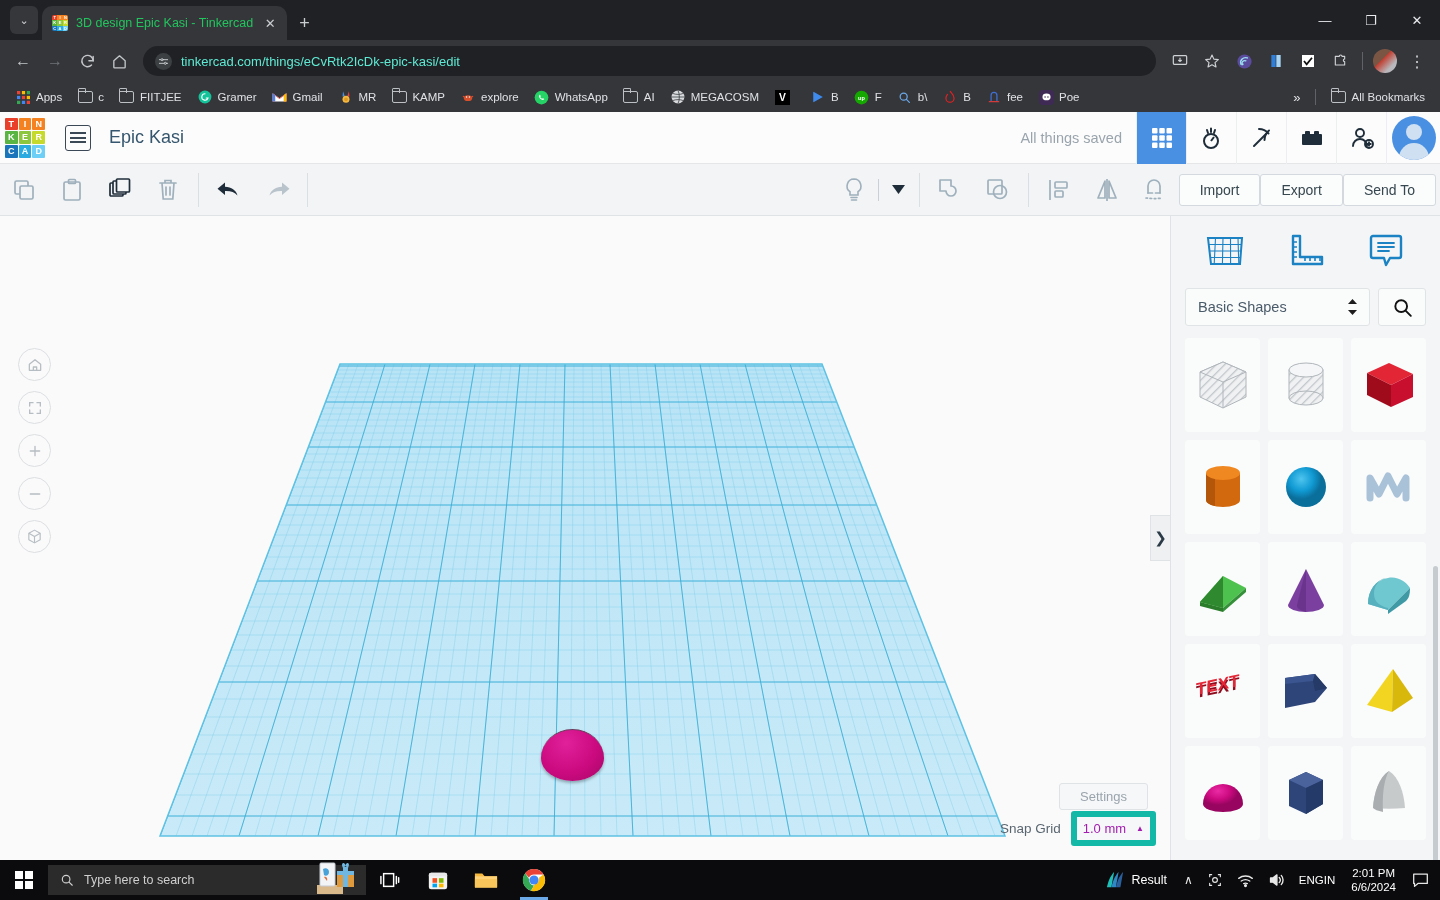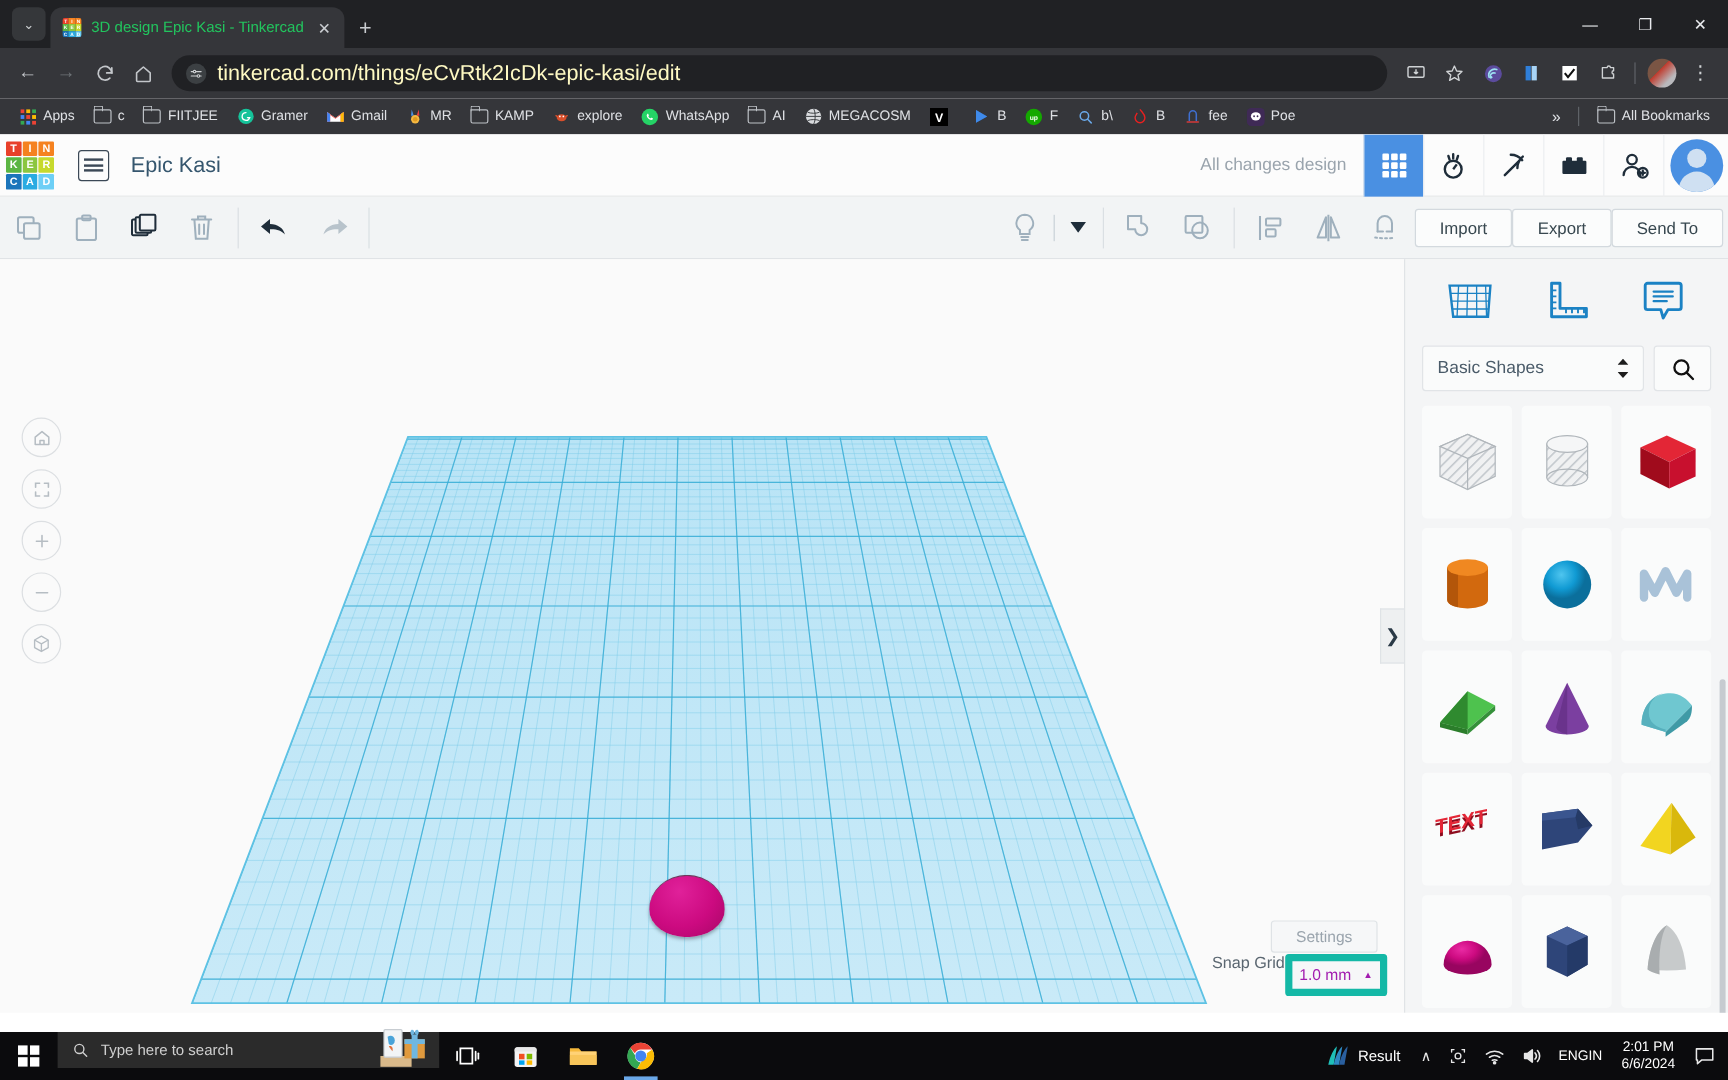--- a/index.html
+++ b/index.html
@@ -48,21 +48,21 @@
     height:42px; background:#35363a; display:flex; align-items:center;
     padding:0 8px; gap:2px; flex:none;
   }
   .navbtn { width:30px; height:30px; display:flex; align-items:center; justify-content:center; border-radius:50%; color:#c3c6ca; }
   .navbtn.dim { color:#6f7478; }
   .omnibox {
     flex:1; height:30px; background:#202124; border-radius:15px; display:flex;
     align-items:center; padding:0 12px; gap:9px; margin:0 7px;
   }
   .omnibox .site-ico { width:17px; height:17px; border-radius:50%; background:#3c4043; display:flex; align-items:center; justify-content:center; flex:none; }
-  .omnibox .url { color:#fef9c3; font-size:18px; white-space:nowrap; overflow:hidden; }
+  .omnibox .url { color:#5eead4; font-size:13px; white-space:nowrap; overflow:hidden; }
   .navicons { display:flex; align-items:center; gap:2px; }
   .navicons .ni { width:30px; height:30px; display:flex; align-items:center; justify-content:center; color:#cfd2d4; }
   .nav-divider { width:1px; height:18px; background:#5f6368; margin:0 5px; }
   .avatar-btn { width:24px; height:24px; border-radius:50%; overflow:hidden; background:#8a5a44; }
 
   .bookmarks {
     height:30px; background:#35363a; display:flex; align-items:center;
     padding:0 8px; gap:1px; flex:none; position:relative; overflow:hidden;
   }
   .bm { display:flex; align-items:center; gap:5px; padding:3px 7px; border-radius:4px; flex:none; }
@@ -166,21 +166,21 @@
     border-top:1px solid #6e3a5c;
   }
 
   .vp-settings {
     position:absolute; right:22px; bottom:50px; border:1px solid #dfe3e6;
     background:#f6f7f8; border-radius:3px; color:#9aa4ad; font-size:13px;
     padding:5px 20px;
     margin-left:48px;
   }
   .vp-snap {
-    position:absolute; right:14px; bottom:14px; display:flex; 
+    position:absolute; right:14px; bottom:14px; display:flex; align-items:center; gap:10px;
     font-size:13.5px; color:#5a6670;
   }
   .snap-select {
     border:6px solid #14b8a6; background:#f6f7f8; border-radius:3px; color:#a21caf;
     padding:4px 6px; display:flex; align-items:center; gap:10px; font-size:13px;
   }
 
   .panel-toggle {
     position:absolute; right:0; top:50%; transform:translateY(-50%);
     width:20px; height:46px; background:#eef0f1; border:1px solid #dfe3e6; border-right:none;
@@ -213,21 +213,21 @@
     background:#fafbfb; border-radius:4px; height:94px;
     display:flex; align-items:center; justify-content:center;
   }
   .rp-scroll {
     position:absolute; right:2px; top:350px; width:5px; height:310px;
     background:#c6cbd0; border-radius:3px;
   }
 
   
   .taskbar {
-    height:40px; background:#0b0b0d; display:flex; align-items:flex-start; flex:none; position:relative;margin-top:16px;
+    height:40px; background:#0b0b0d; display:flex; align-items:center; flex:none; position:relative;
   }
   .tb-start { width:48px; height:40px; display:flex; align-items:center; justify-content:center; }
   .tb-search {
     width:318px; height:30px; background:#2b2b2b; display:flex; align-items:center;
     gap:10px; padding:0 12px; position:relative;
   }
   .tb-search .s-lbl { color:#cfcfcf; font-size:12.5px; }
   .tb-search .cortana { position:absolute; right:6px; bottom:0; width:44px; height:38px; }
   .tb-app { width:48px; height:40px; display:flex; align-items:center; justify-content:center; position:relative; }
   .tb-app.active::after { content:''; position:absolute; bottom:0; left:10px; right:10px; height:3px; background:#6aa8e8; }
@@ -551,21 +551,21 @@
         <i style="background:#1b75bb">C</i>
           <i style="background:#29abe2">A</i>
           <i style="background:#6dcff6">D</i>
       </div>
       <div class="tc-gridbtn">
         <b></b>
           <b></b>
           <b></b>
       </div>
       <div class="tc-projname">Epic Kasi</div>
-      <div class="tc-saved">All changes design</div>
+      <div class="tc-saved">All things saved</div>
 
       <div class="tc-hicon active">
         <svg width="24" height="24" viewBox="0 0 24 24">
           <g fill="#fff">
               <rect x="2" y="2" width="5.5" height="5.5" rx="1"></rect>
               <rect x="9.25" y="2" width="5.5" height="5.5" rx="1"></rect>
               <rect x="16.5" y="2" width="5.5" height="5.5" rx="1"></rect>
           <rect x="2" y="9.25" width="5.5" height="5.5" rx="1"></rect>
               <rect x="9.25" y="9.25" width="5.5" height="5.5" rx="1"></rect>
               <rect x="16.5" y="9.25" width="5.5" height="5.5" rx="1"></rect>

